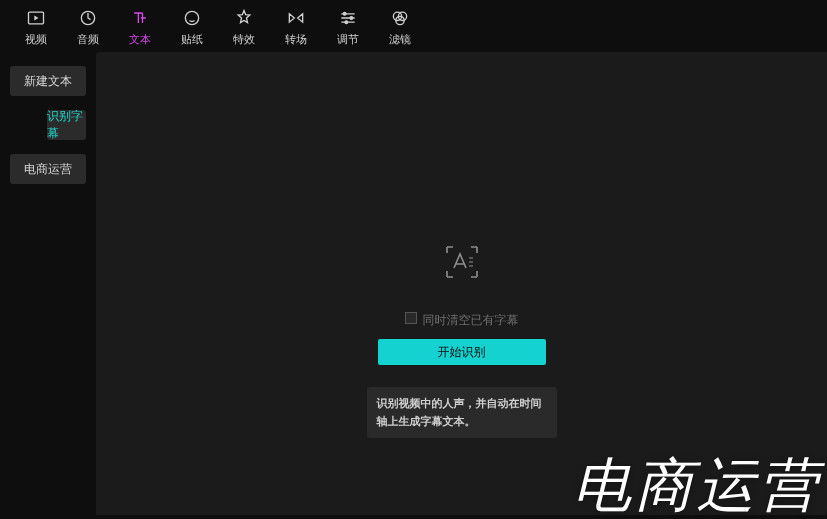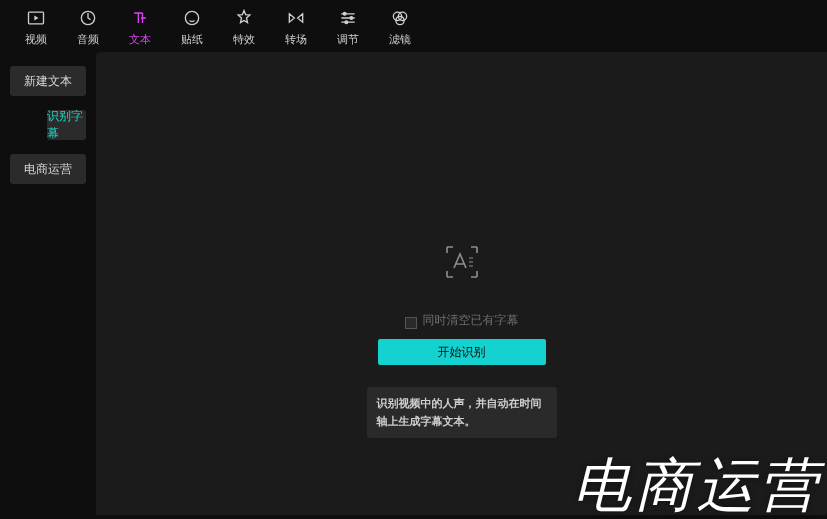--- a/index.html
+++ b/index.html
@@ -68,21 +68,21 @@
     flex-direction: column;
     align-items: center;
   }
   .placeholder-icon {
     width: 40px; height: 40px;
     display:flex; align-items:center; justify-content:center;
     margin-bottom: 30px;
     color: #8f8f8f;
   }
   .checkbox-row {
-    display: flex; align-items: flex-end; gap: 6px;
+    display: flex; align-items: flex-start; gap: 6px;
     color: #6e6e6e; font-size: 12px;
     margin-bottom: 10px;
   }
   .checkbox-box {
     width: 12px; height: 12px;
     border: 1px solid #555;
     background: #2a2a2a;
   }
   .primary-btn {
     width: 168px; height: 26px;

